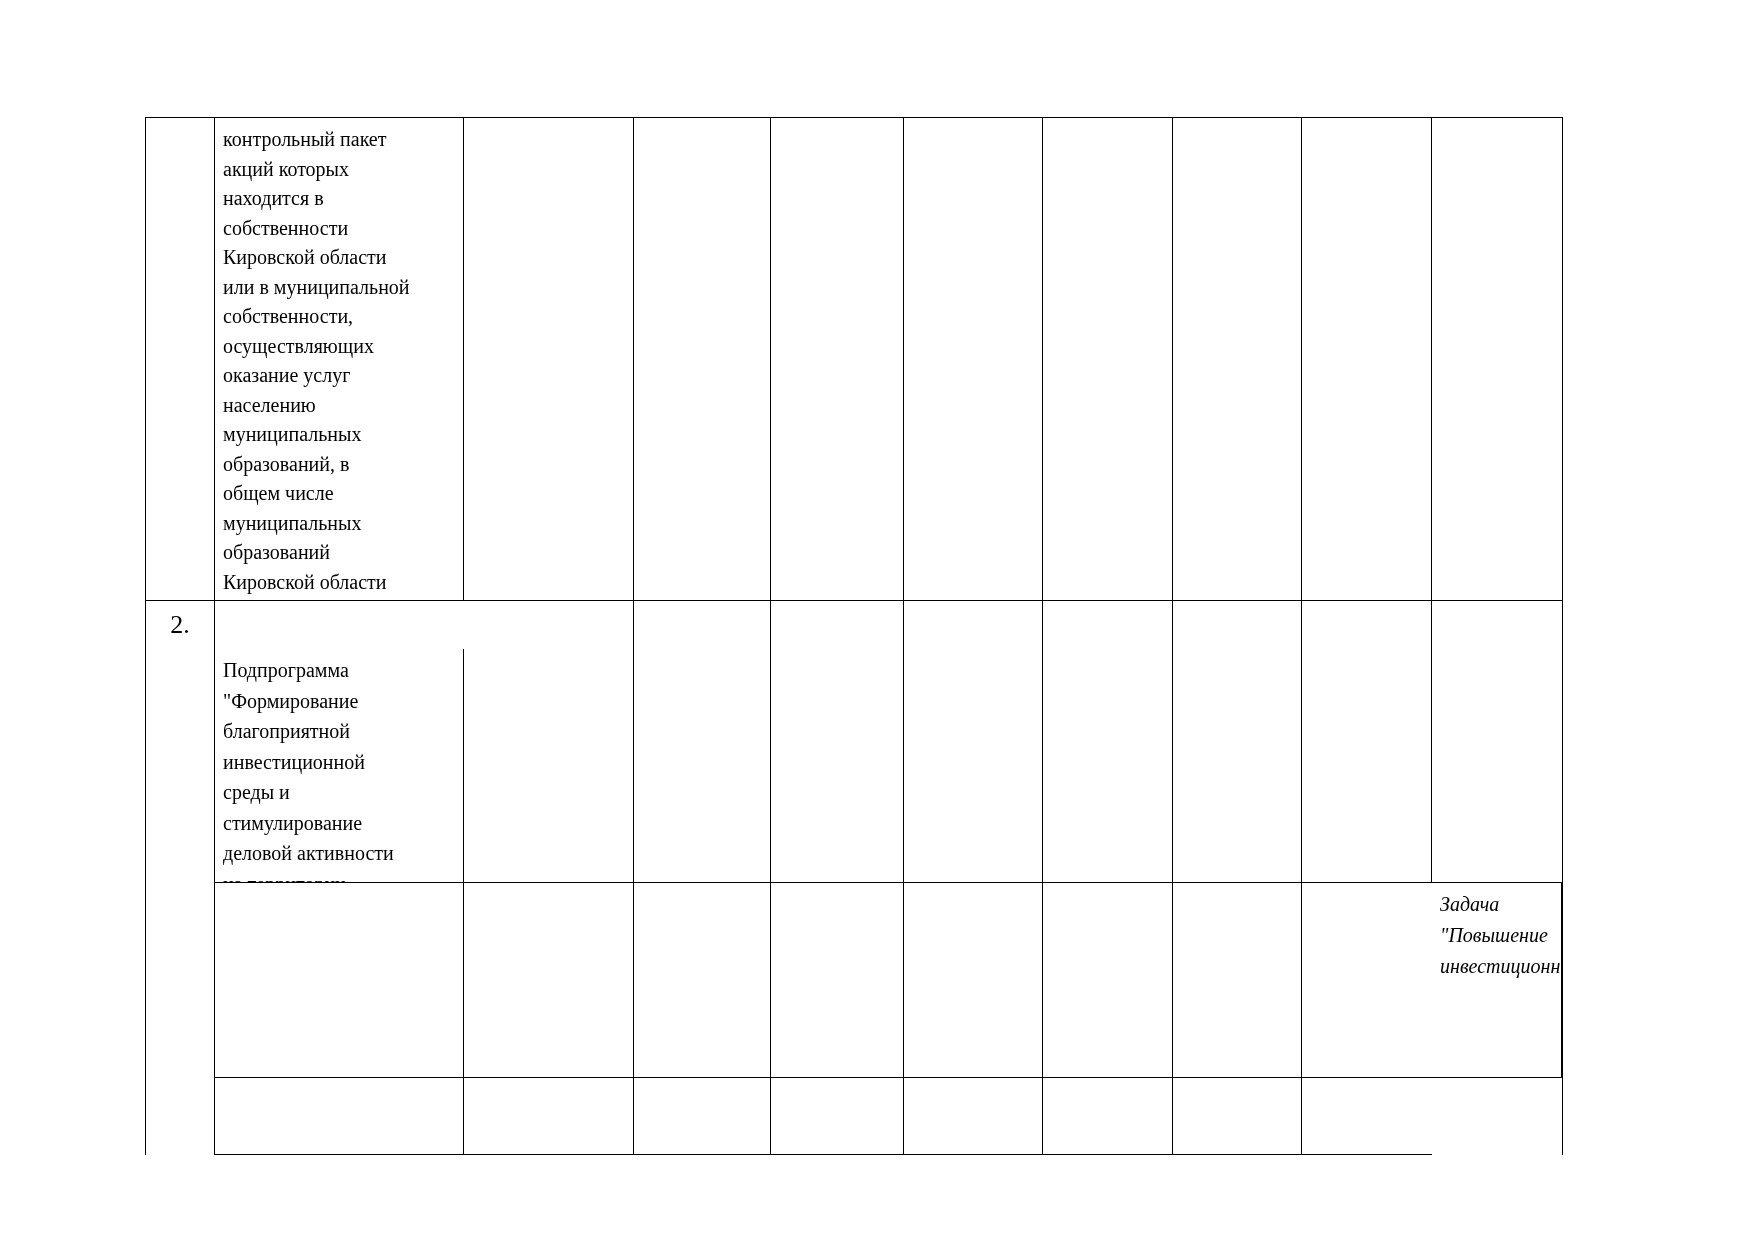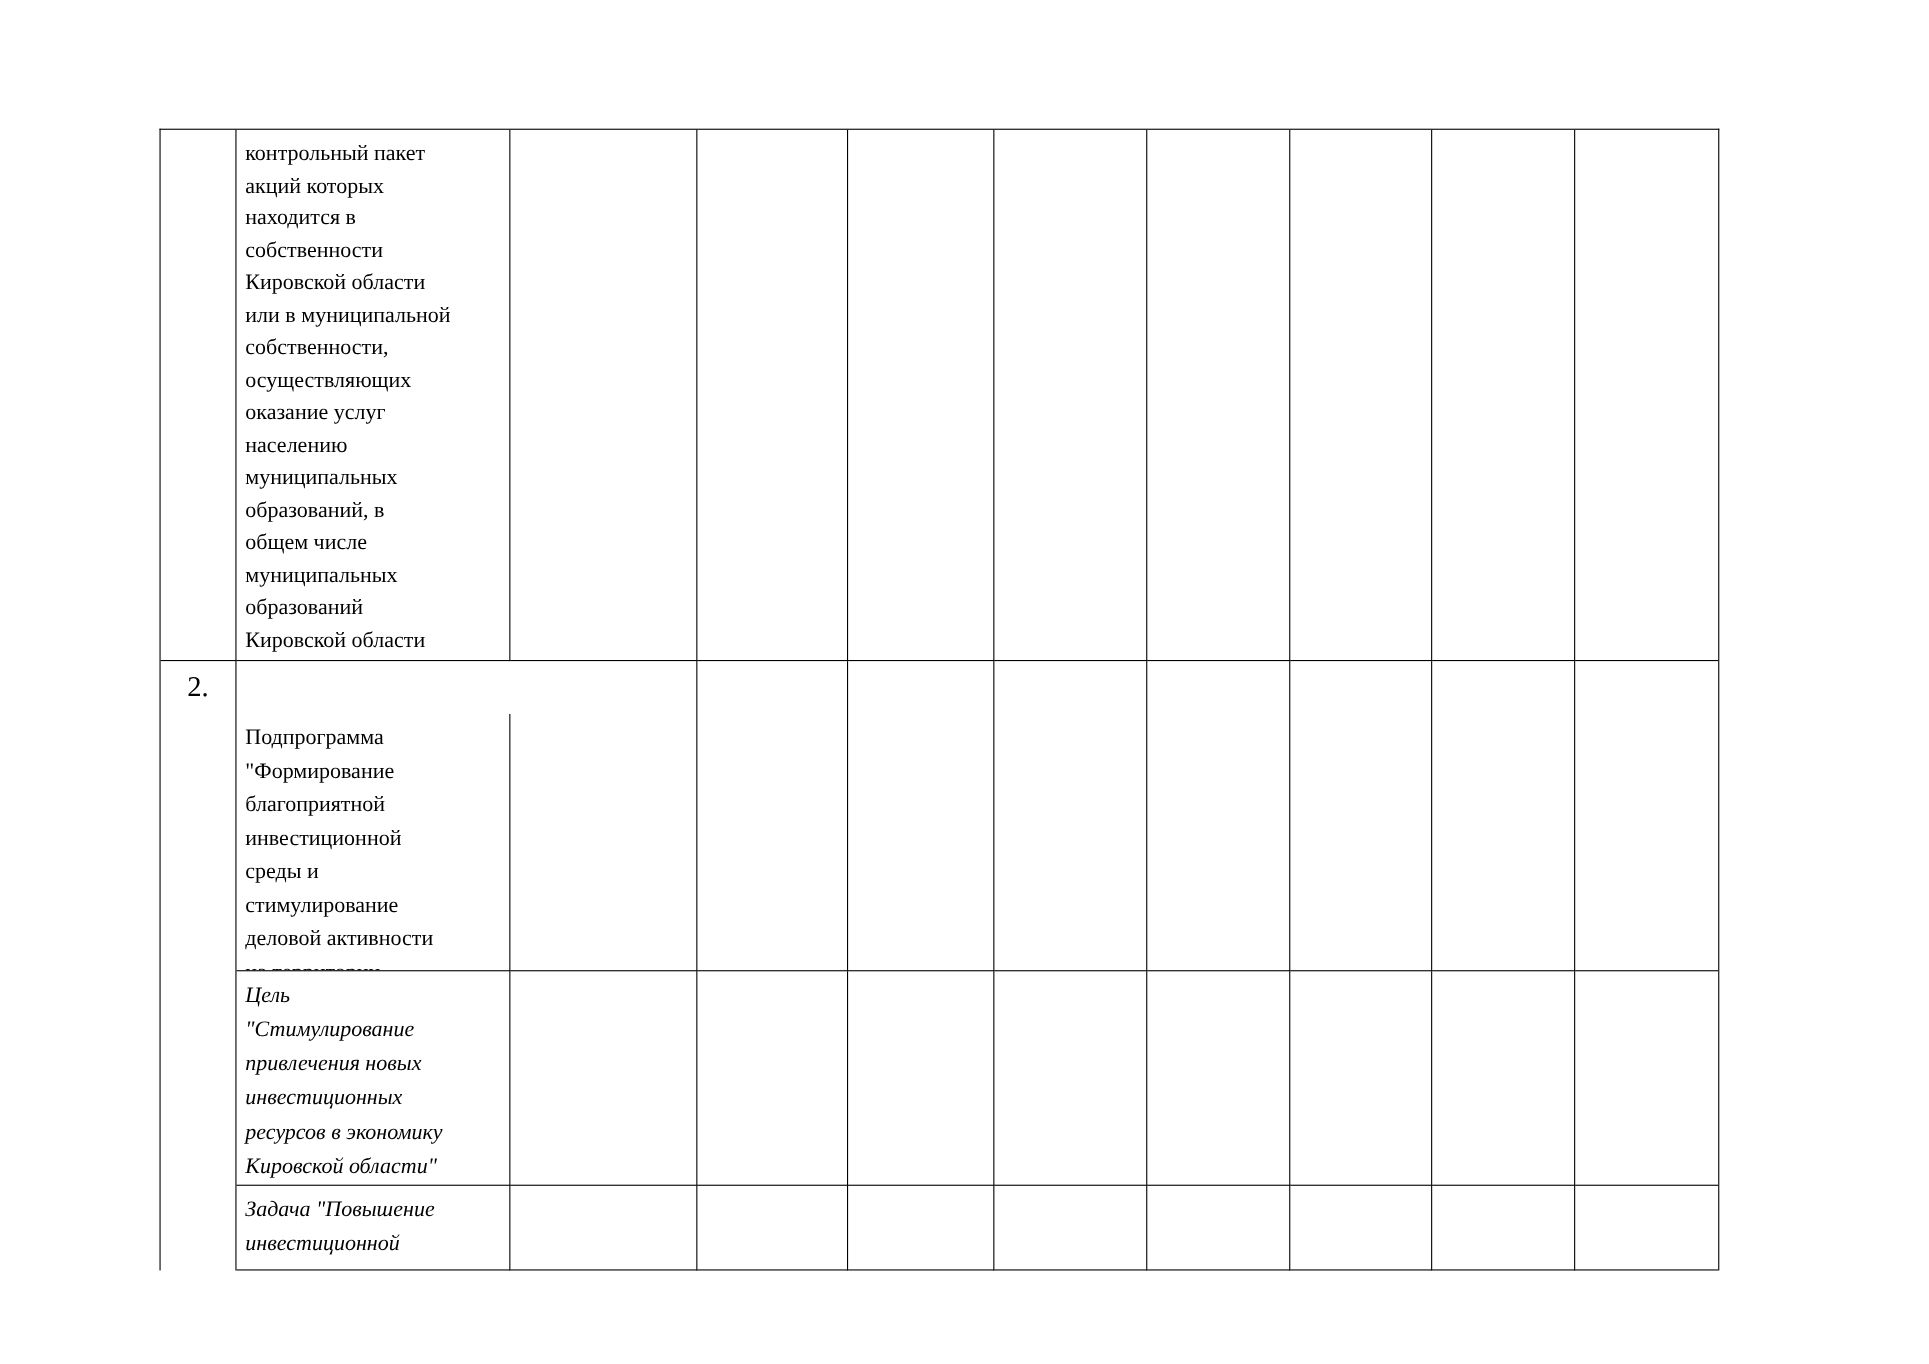--- a/index.html
+++ b/index.html
@@ -96,26 +96,20 @@
 Кировской области"</div>
     <div class="cell"></div>
     <div class="cell"></div>
     <div class="cell"></div>
     <div class="cell"></div>
     <div class="cell"></div>
     <div class="cell"></div>
     <div class="cell"></div>
     <div class="cell nr"></div>
 
-    <div class="cell txt lh-c italic">Цель
-"Стимулирование
-привлечения новых
-инвестиционных
-ресурсов в экономику
-Кировской области"</div>
     <div class="cell"></div>
     <div class="cell"></div>
     <div class="cell"></div>
     <div class="cell"></div>
     <div class="cell"></div>
     <div class="cell"></div>
     <div class="cell"></div>
     <div class="cell nr"></div>
 
     <div class="cell txt lh-d italic">Задача "Повышение

